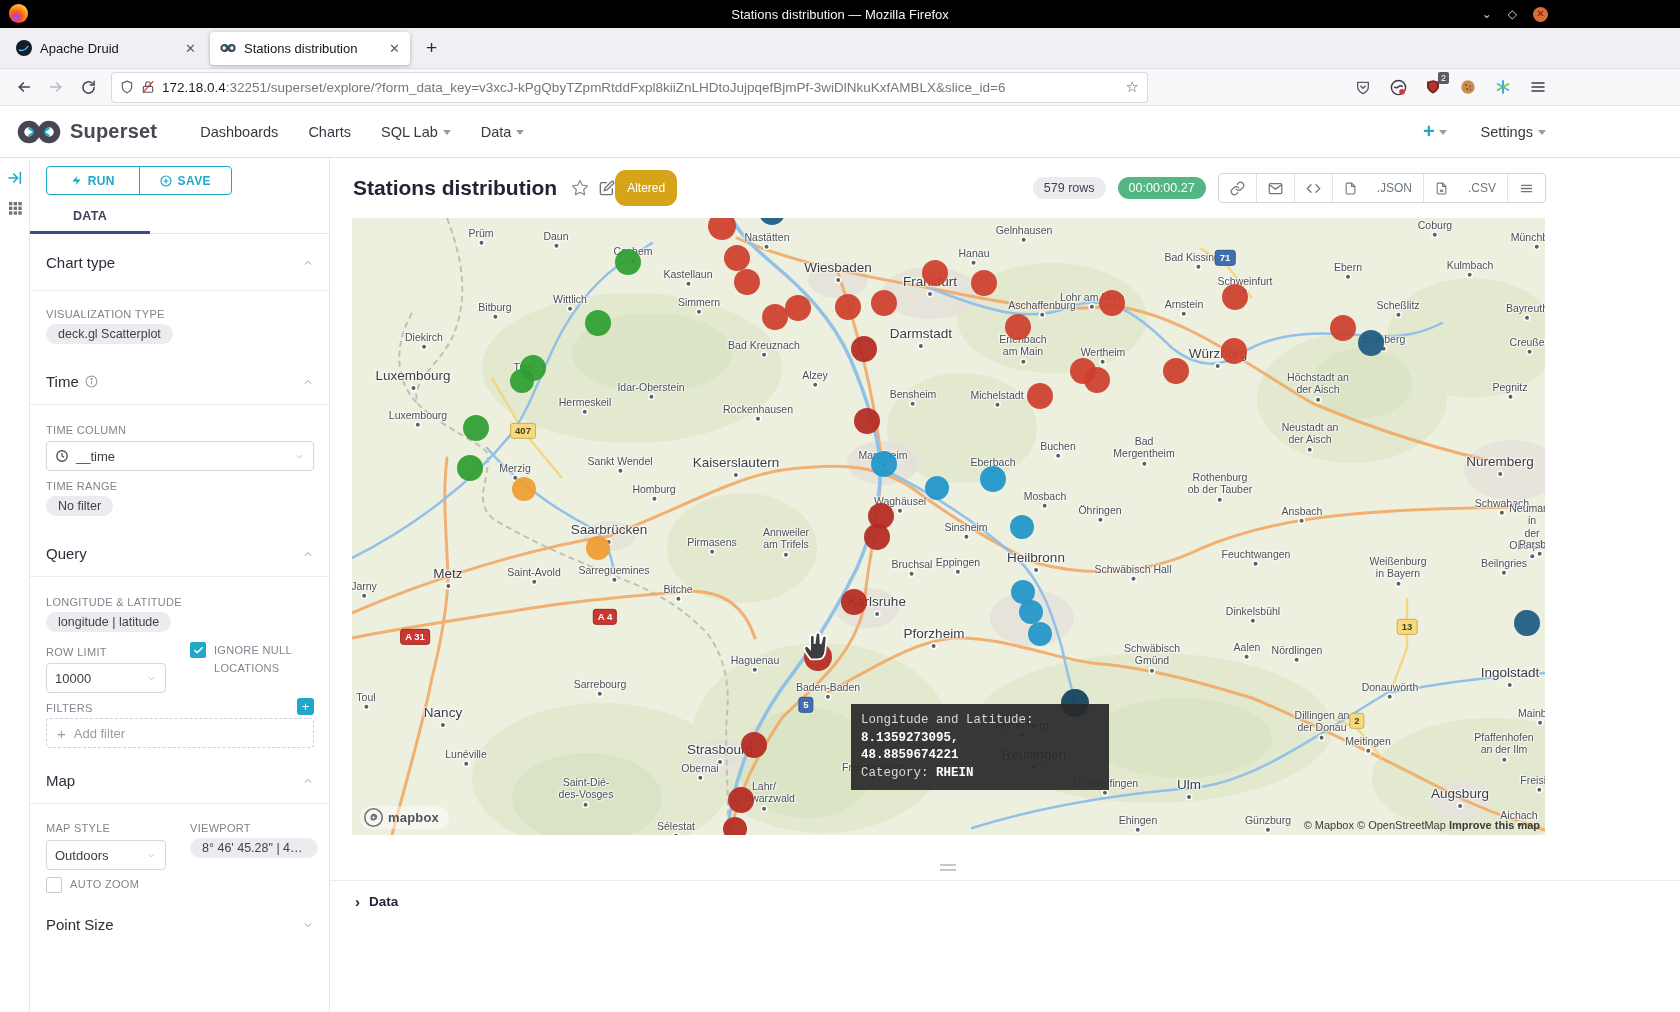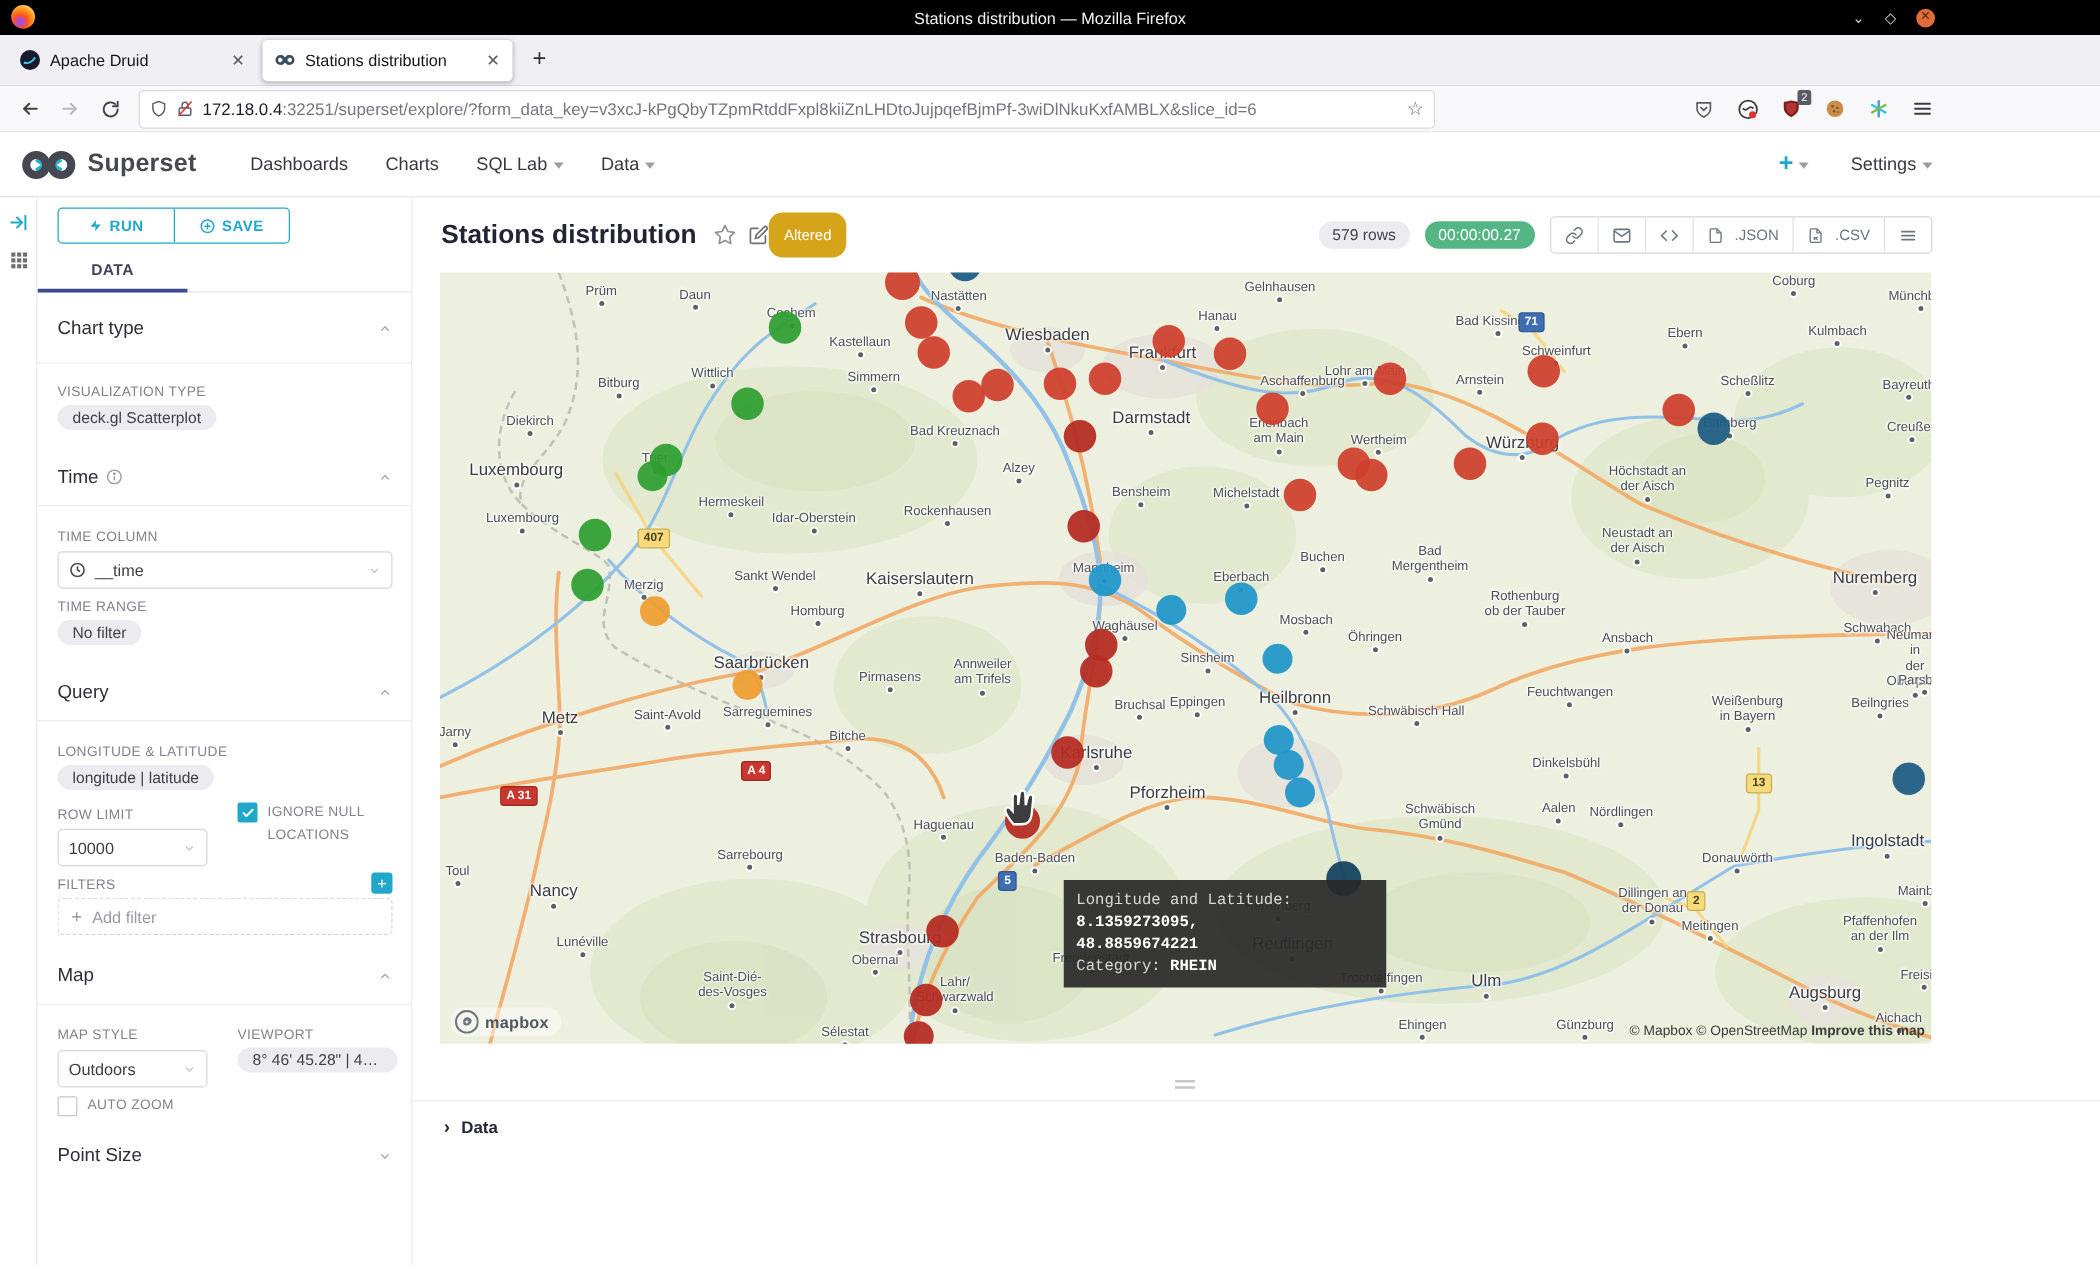--- a/index.html
+++ b/index.html
@@ -86,21 +86,21 @@
   
   .chart-header{height:60px;display:flex;align-items:center;padding:0 134px 0 23px;}
   .chart-title{font-size:21px;font-weight:600;color:#232334;}
   .hdr-ic{color:#8f8f98;margin-left:14px;}
   .badge-altered{height:36px;border-radius:11px;background:#d5a419;color:#fff;
     font-size:12px;display:flex;align-items:center;padding:0 12px;}
   .hdr-right{margin-left:auto;display:flex;align-items:center;gap:12px;}
   .pill-rows{background:#ececf0;color:#3f3f50;font-size:12.5px;height:22px;border-radius:11px;display:flex;align-items:center;padding:0 11px;}
   .pill-timer{background:#55b685;color:#fff;font-size:12.5px;height:22px;border-radius:11px;display:flex;align-items:center;padding:0 11px;}
   .icon-group{display:flex;border:1px solid #d5d5dc;border-radius:4px;overflow:hidden;height:30px;}
-  .ig-cell{display:flex;align-items:center;justify-content:center;padding:0 11px;color:#6c7680;gap:9px;
+  .ig-cell{display:flex;align-items:center;justify-content:center;padding:0 11px;color:#6c7680;gap:20px;
     font-size:12px;border-right:1px solid #e2e2e8;}
   .ig-cell:last-child{border-right:none;}
 
   
   .map{position:absolute;left:22px;top:60px;width:1193px;height:617px;background:#edefdf;overflow:hidden;}
   .lbl{position:absolute;transform:translate(-50%,-50%);font-size:10.5px;color:#4b4e55;line-height:1.18;
     white-space:pre-line;text-align:center;display:flex;flex-direction:column;align-items:center;z-index:5;
     text-shadow:0 0 2px #fff,0 0 2px #fff,1px 1px 2px #fff,-1px -1px 2px #fff;}
   .lbl::after{content:'';width:4px;height:4px;border-radius:50%;background:#5d6166;margin-top:2px;box-shadow:0 0 0 1.5px #fff;}
   .lbl.lg{font-size:13.5px;color:#393c42;font-weight:500;}
@@ -567,21 +567,21 @@
           <div class="lbl" style="left: 671px; top: 130px;">Erlenbach
 am Main</div>
           <div class="lbl" style="left: 751px; top: 137px;">Wertheim</div>
           <div class="lbl lg" style="left: 866px; top: 139px;">Würzburg</div>
           <div class="lbl" style="left: 966px; top: 168px;">Höchstadt an
 der Aisch</div>
           <div class="lbl" style="left: 1158px; top: 172px;">Pegnitz</div>
           <div class="lbl lg" style="left: 61px; top: 161px;">Luxembourg</div>
           <div class="lbl" style="left: 172px; top: 152px;">Trier</div>
           <div class="lbl" style="left: 233px; top: 187px;">Hermeskeil</div>
-          <div class="lbl" style="left: 299px; top: 172px; margin-top: 28px;">Idar-Oberstein</div>
+          <div class="lbl" style="left: 299px; top: 172px;">Idar-Oberstein</div>
           <div class="lbl" style="left: 463px; top: 160px;">Alzey</div>
           <div class="lbl" style="left: 406px; top: 194px;">Rockenhausen</div>
           <div class="lbl" style="left: 561px; top: 179px;">Bensheim</div>
           <div class="lbl" style="left: 645px; top: 180px;">Michelstadt</div>
           <div class="lbl" style="left: 958px; top: 218px;">Neustadt an
 der Aisch</div>
           <div class="lbl" style="left: 66px; top: 200px;">Luxembourg</div>
           <div class="lbl" style="left: 268px; top: 246px;">Sankt Wendel</div>
           <div class="lbl lg" style="left: 384px; top: 248px;">Kaiserslautern</div>
           <div class="lbl" style="left: 531px; top: 240px;">Mannheim</div>

